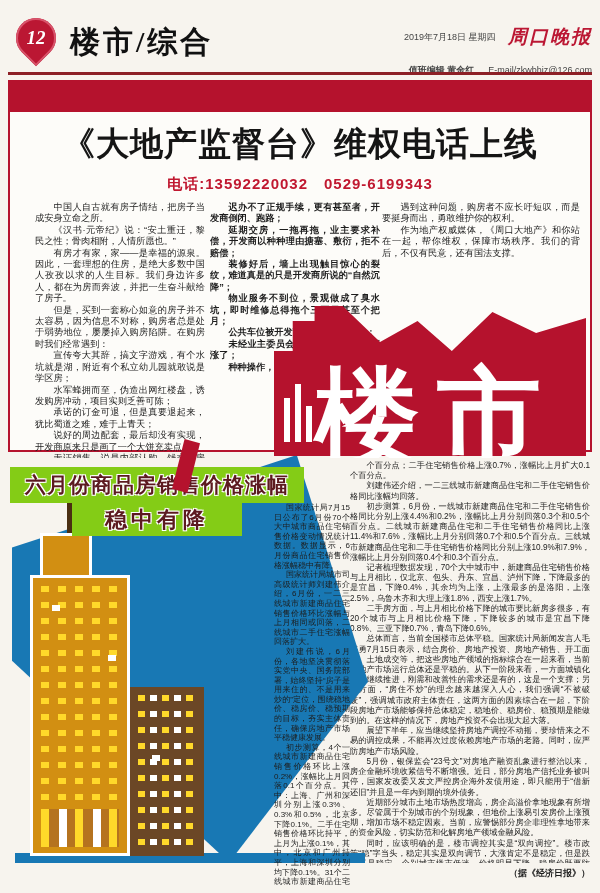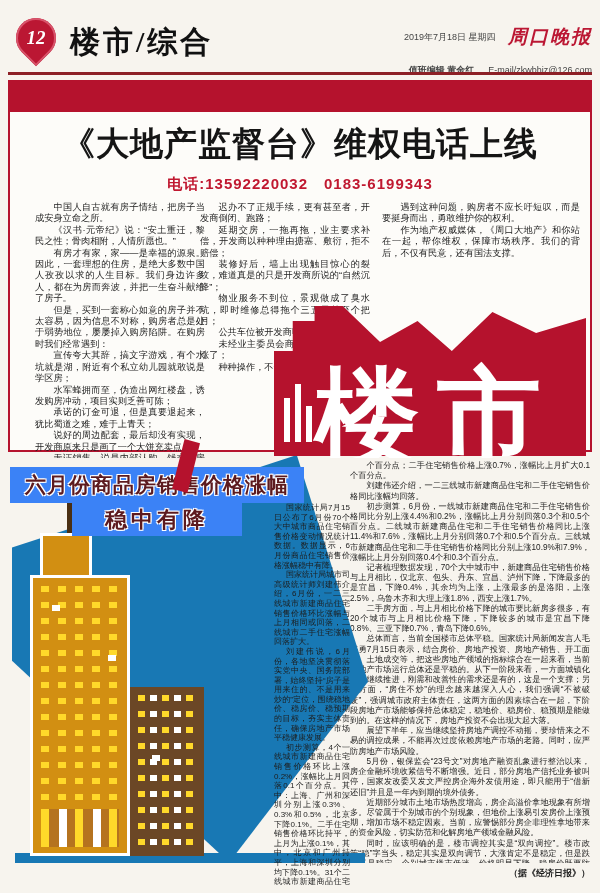--- a/index.html
+++ b/index.html
@@ -27,37 +27,37 @@
   .a1 { position:absolute; left:8px; top:80px; width:584px; height:372px; background:#fdfcf9;
         border:2px solid #b5122d; }
   .a1-banner { height:30px; background:#b5122d; }
   .a1-headline { margin-top:10px; text-align:center; font-weight:900; font-size:33px; color:#151515;
         letter-spacing:1px; font-family:"Liberation Serif", serif; }
   .a1-phone { margin-top:8px; text-align:center; color:#c01830; font-weight:700; font-size:15px; letter-spacing:1px; }
   .a1-body { position:relative; margin-top:8px; height:256px; overflow:hidden; }
   .col { position:absolute; top:0; font-size:9.2px; line-height:11.4px; color:#1d1d1d; overflow:hidden; }
   .col p { text-indent:2em; text-align:justify; }
   .c1 { left:25px; width:170px; height:100%; }
-  .c2 { left:190px; width:170px; height:100%; }
+  .c2 { left:200px; width:170px; height:100%;font-weight:bold; }
   .c3 { left:372px; width:198px; height:124px; }
 
   
   .loushi { position:absolute; right:4px; bottom:2px; width:312px; height:150px; z-index:2; }
   .loushi-shape { position:absolute; inset:0; background:#b5122d;
       clip-path:polygon(0% 100%, 0% 30%, 6% 30%, 6% 10%, 13% 10%, 13% 0%, 22% 0%, 34% 24%, 46% 10%, 57% 30%, 70% 4%, 84% 18%, 100% 8%, 100% 100%); }
   .loushi-chars { position:absolute; left:14px; right:0; bottom:-12px; color:#fff; font-weight:900;
       font-size:104px; line-height:1; letter-spacing:18px; white-space:nowrap; text-align:center; }
   .gwin { position:absolute; width:6px; background:#fff; bottom:14px; }
   .gwin.w1 { left:10px; height:44px; }
   .gwin.w2 { left:21px; height:58px; }
   .gwin.w3 { left:32px; height:36px; }
 
   
   .a2 { position:absolute; left:0; top:455px; width:600px; height:438px; }
-  .band { position:absolute; background:#3b82f6; z-index:2; }
+  .band { position:absolute; background:#84cc16; z-index:2; }
   .band1 { left:10px; top:12px; width:294px; height:36px; }
   .band2 { left:72px; top:48px; width:170px; height:33px; }
   .band-text { display:block; text-align:center; font-weight:900; color:#5c1a1f;
       text-shadow:-1px -1px 0 #fff, 1px -1px 0 #fff, -1px 1px 0 #fff, 1px 1px 0 #fff, 0 0 1px #fff; }
   .band1 .band-text { font-size:21px; line-height:36px; letter-spacing:1px; }
   .band2 .band-text { font-size:22px; line-height:33px; letter-spacing:4px; }
   .red-stroke { position:absolute; left:172px; top:-16px; width:28px; height:54px; background:#b5122d;
       clip-path:polygon(45% 0, 100% 8%, 55% 100%, 0 92%); z-index:3; }
 
   
@@ -108,21 +108,21 @@
       <div class="meta-sub">
         <b>值班编辑 黄金红</b><span>E-mail/zkwbhjz@126.com</span>
       </div>
     </div>
   </div>
   <div class="hdr-rule"></div>
 
   <div class="a1">
     <div class="a1-banner"></div>
     <div class="a1-headline">《大地产监督台》维权电话上线</div>
-    <div class="a1-phone">电话:13592220032　0183-6199343</div>
+    <div class="a1-phone">电话:13592220032　0529-6199343</div>
     <div class="a1-body">
       <div class="col c1">
         <p>中国人自古就有房子情结，把房子当成安身立命之所。</p>
         <p>《汉书·元帝纪》说：“安土重迁，黎民之性；骨肉相附，人情所愿也。”</p>
         <p>有房才有家，家——是幸福的源泉。因此，一套理想的住房，是绝大多数中国人孜孜以求的人生目标。我们身边许多人，都在为房而奔波，并把一生奋斗献给了房子。</p>
         <p>但是，买到一套称心如意的房子并不太容易，因为信息不对称，购房者总是处于弱势地位，屡屡掉入购房陷阱。在购房时我们经常遇到：</p>
         <p>宣传夸大其辞，搞文字游戏，有个水坑就是湖，附近有个私立幼儿园就敢说是学区房；</p>
         <p>水军蜂拥而至，伪造出网红楼盘，诱发购房冲动，项目实则乏善可陈；</p>
         <p>承诺的订金可退，但是真要退起来，犹比蜀道之难，难于上青天；</p>
         <p>说好的周边配套，最后却没有实现，开发商原来只是画了一个大饼充卖点；</p>

